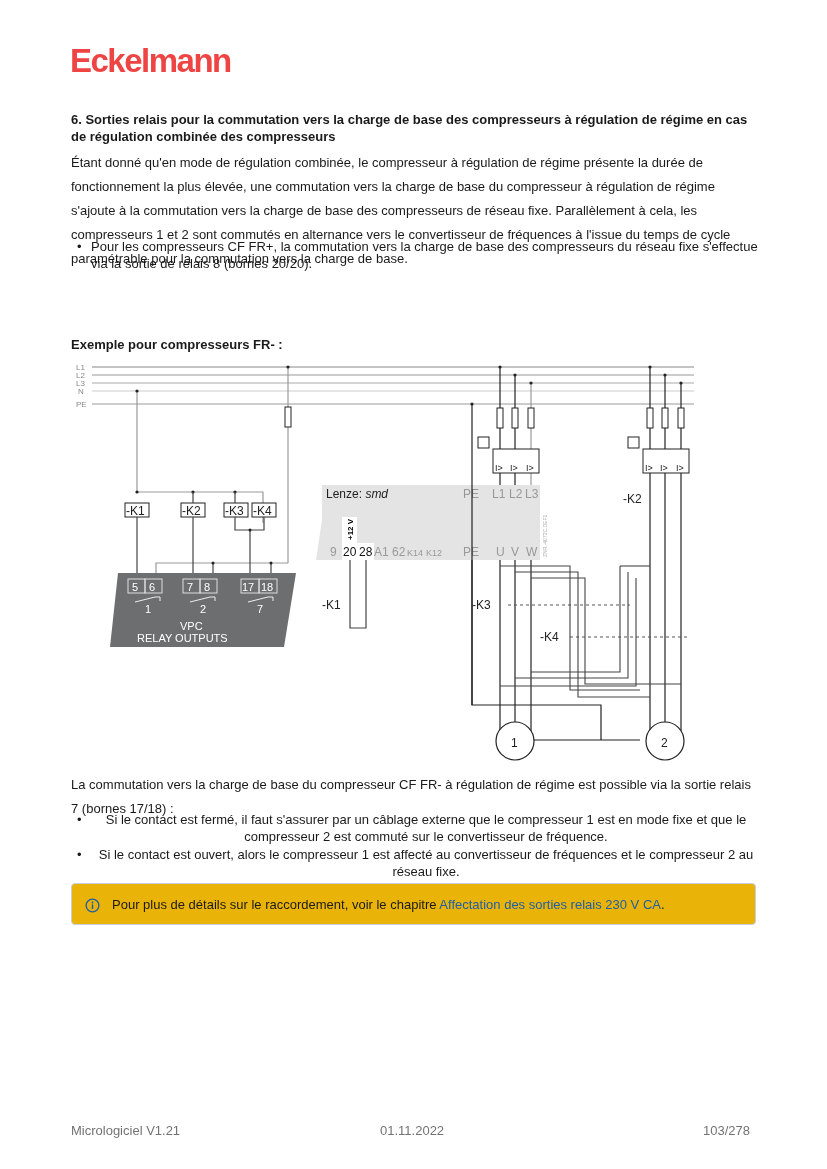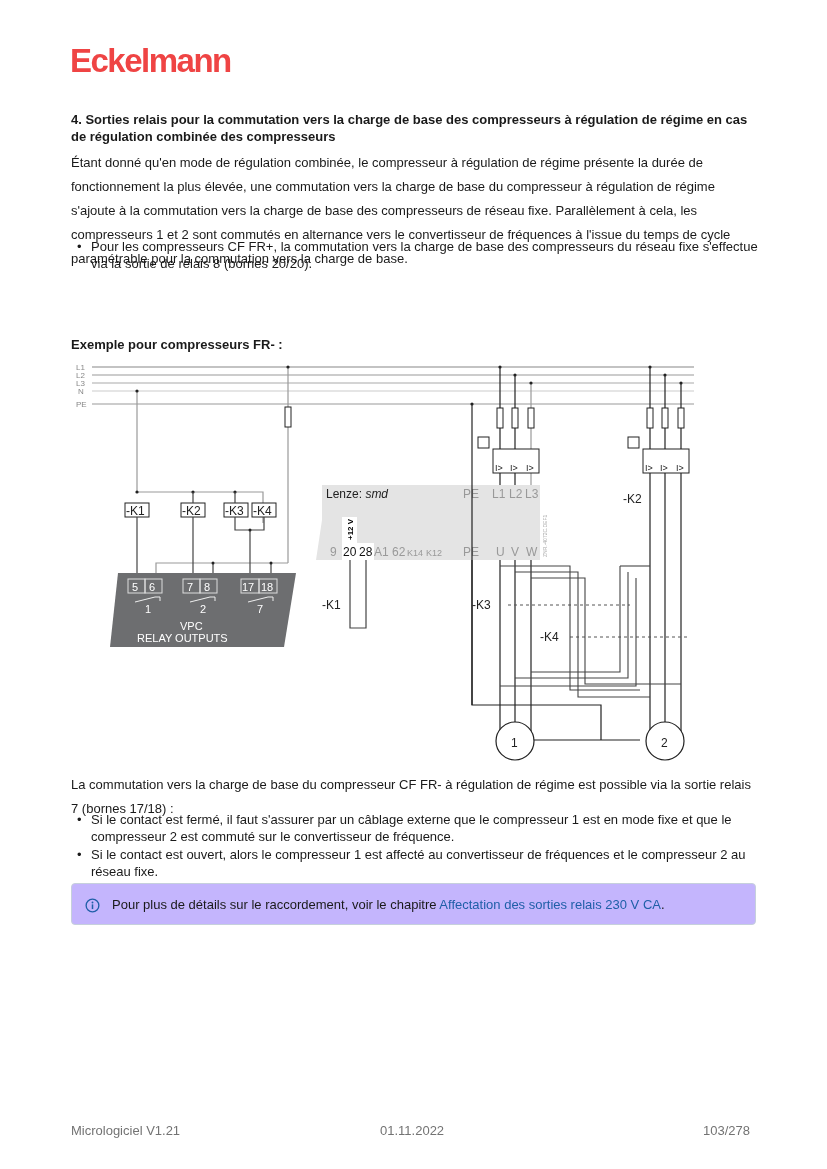--- a/index.html
+++ b/index.html
@@ -6,33 +6,33 @@
   html, body { width: 827px; height: 1169px; background: #ffffff; }
   body { position: relative; font-family: "Liberation Sans", sans-serif; color: #1a1a1a; overflow: hidden; }
   .logo { position: absolute; left: 70px; top: 42px; font-family: "Liberation Sans", sans-serif; font-weight: bold; font-size: 33px; letter-spacing: -1.5px; color: #ef4444; }
   .section-title { position: absolute; left: 71px; top: 111px; width: 690px; font-size: 13px; font-weight: bold; line-height: 17px; color: #1a1a1a; }
   .para { position: absolute; left: 71px; width: 690px; font-size: 13px; line-height: 24px; color: #1a1a1a; }
   .bullets { position: absolute; left: 71px; width: 690px; font-size: 13px; line-height: 17.3px; list-style: none; }
   .bullets li { position: relative; padding-left: 20px; }
   .bullets li::before { content: "•"; position: absolute; left: 6px; top: 0; }
   .example-title { position: absolute; left: 71px; top: 337px; font-size: 13px; font-weight: bold; }
   .diagram { position: absolute; left: 0; top: 355px; width: 827px; height: 410px; }
-  .infobox { position: absolute; left: 71px; top: 883px; width: 685px; height: 42px; border: 1px solid #c6d0dc; border-radius: 4px; background: #c4b5fd; }
+  .infobox { position: absolute; left: 71px; top: 883px; width: 685px; height: 42px; border: 1px solid #c6d0dc; border-radius: 4px; background: #eab308; }
   .infobox .icon { position: absolute; left: 13px; top: 14px; width: 15px; height: 15px; }
   .infobox .text { position: absolute; left: 40px; top: 13px; font-size: 13px; color: #1a1a1a; }
   .infobox a { color: #1f5fa8; text-decoration: none; }
   .footer { position: absolute; top: 1123px; font-size: 13px; color: #737373; }
   svg text { font-family: "Liberation Sans", sans-serif; }
 </style>
 </head>
 <body>
 
 <div class="logo">Eckelmann</div>
 
-<div class="section-title">4. Sorties relais pour la commutation vers la charge de base des compresseurs à régulation de régime en cas de régulation combinée des compresseurs</div>
+<div class="section-title">6. Sorties relais pour la commutation vers la charge de base des compresseurs à régulation de régime en cas de régulation combinée des compresseurs</div>
 <p class="para" style="top:151px;">Étant donné qu'en mode de régulation combinée, le compresseur à régulation de régime présente la durée de fonctionnement la plus élevée, une commutation vers la charge de base du compresseur à régulation de régime s'ajoute à la commutation vers la charge de base des compresseurs de réseau fixe. Parallèlement à cela, les compresseurs 1 et 2 sont commutés en alternance vers le convertisseur de fréquences à l'issue du temps de cycle paramétrable pour la commutation vers la charge de base.</p>
 <ul class="bullets" style="top:238px;">
   <li>Pour les compresseurs CF FR+, la commutation vers la charge de base des compresseurs du réseau fixe s'effectue via la sortie de relais 8 (bornes 20/20).</li>
 </ul>
 
 <div class="example-title">Exemple pour compresseurs FR- :</div>
 
 <svg class="diagram" viewBox="0 355 827 410" width="827" height="410">
 
   <g stroke-width="1.2">
@@ -220,21 +220,21 @@
     <circle cx="515" cy="741" r="19" fill="#fff" stroke="#222" stroke-width="1.2"></circle>
     <text x="511" y="747" font-size="12" fill="#222">1</text>
   </g>
   <g>
     <circle cx="665" cy="741" r="19" fill="#fff" stroke="#222" stroke-width="1.2"></circle>
     <text x="661" y="747" font-size="12" fill="#222">2</text>
   </g>
 </svg>
 
 <p class="para" style="top:773px;">La commutation vers la charge de base du compresseur CF FR- à régulation de régime est possible via la sortie relais 7 (bornes 17/18) :</p>
-<ul class="bullets" style="top:811px;">
+<ul class="bullets" style="top:811px;text-align:center;">
   <li>Si le contact est fermé, il faut s'assurer par un câblage externe que le compresseur 1 est en mode fixe et que le compresseur 2 est commuté sur le convertisseur de fréquence.</li>
   <li>Si le contact est ouvert, alors le compresseur 1 est affecté au convertisseur de fréquences et le compresseur 2 au réseau fixe.</li>
 </ul>
 
 <div class="infobox">
   <svg class="icon" viewBox="0 0 16 16">
     <circle cx="8" cy="8" r="6.8" fill="none" stroke="#1f5fa8" stroke-width="1.4"></circle>
     <circle cx="8" cy="4.8" r="1" fill="#1f5fa8"></circle>
     <rect x="7.2" y="6.8" width="1.6" height="5" fill="#1f5fa8"></rect>
   </svg>

